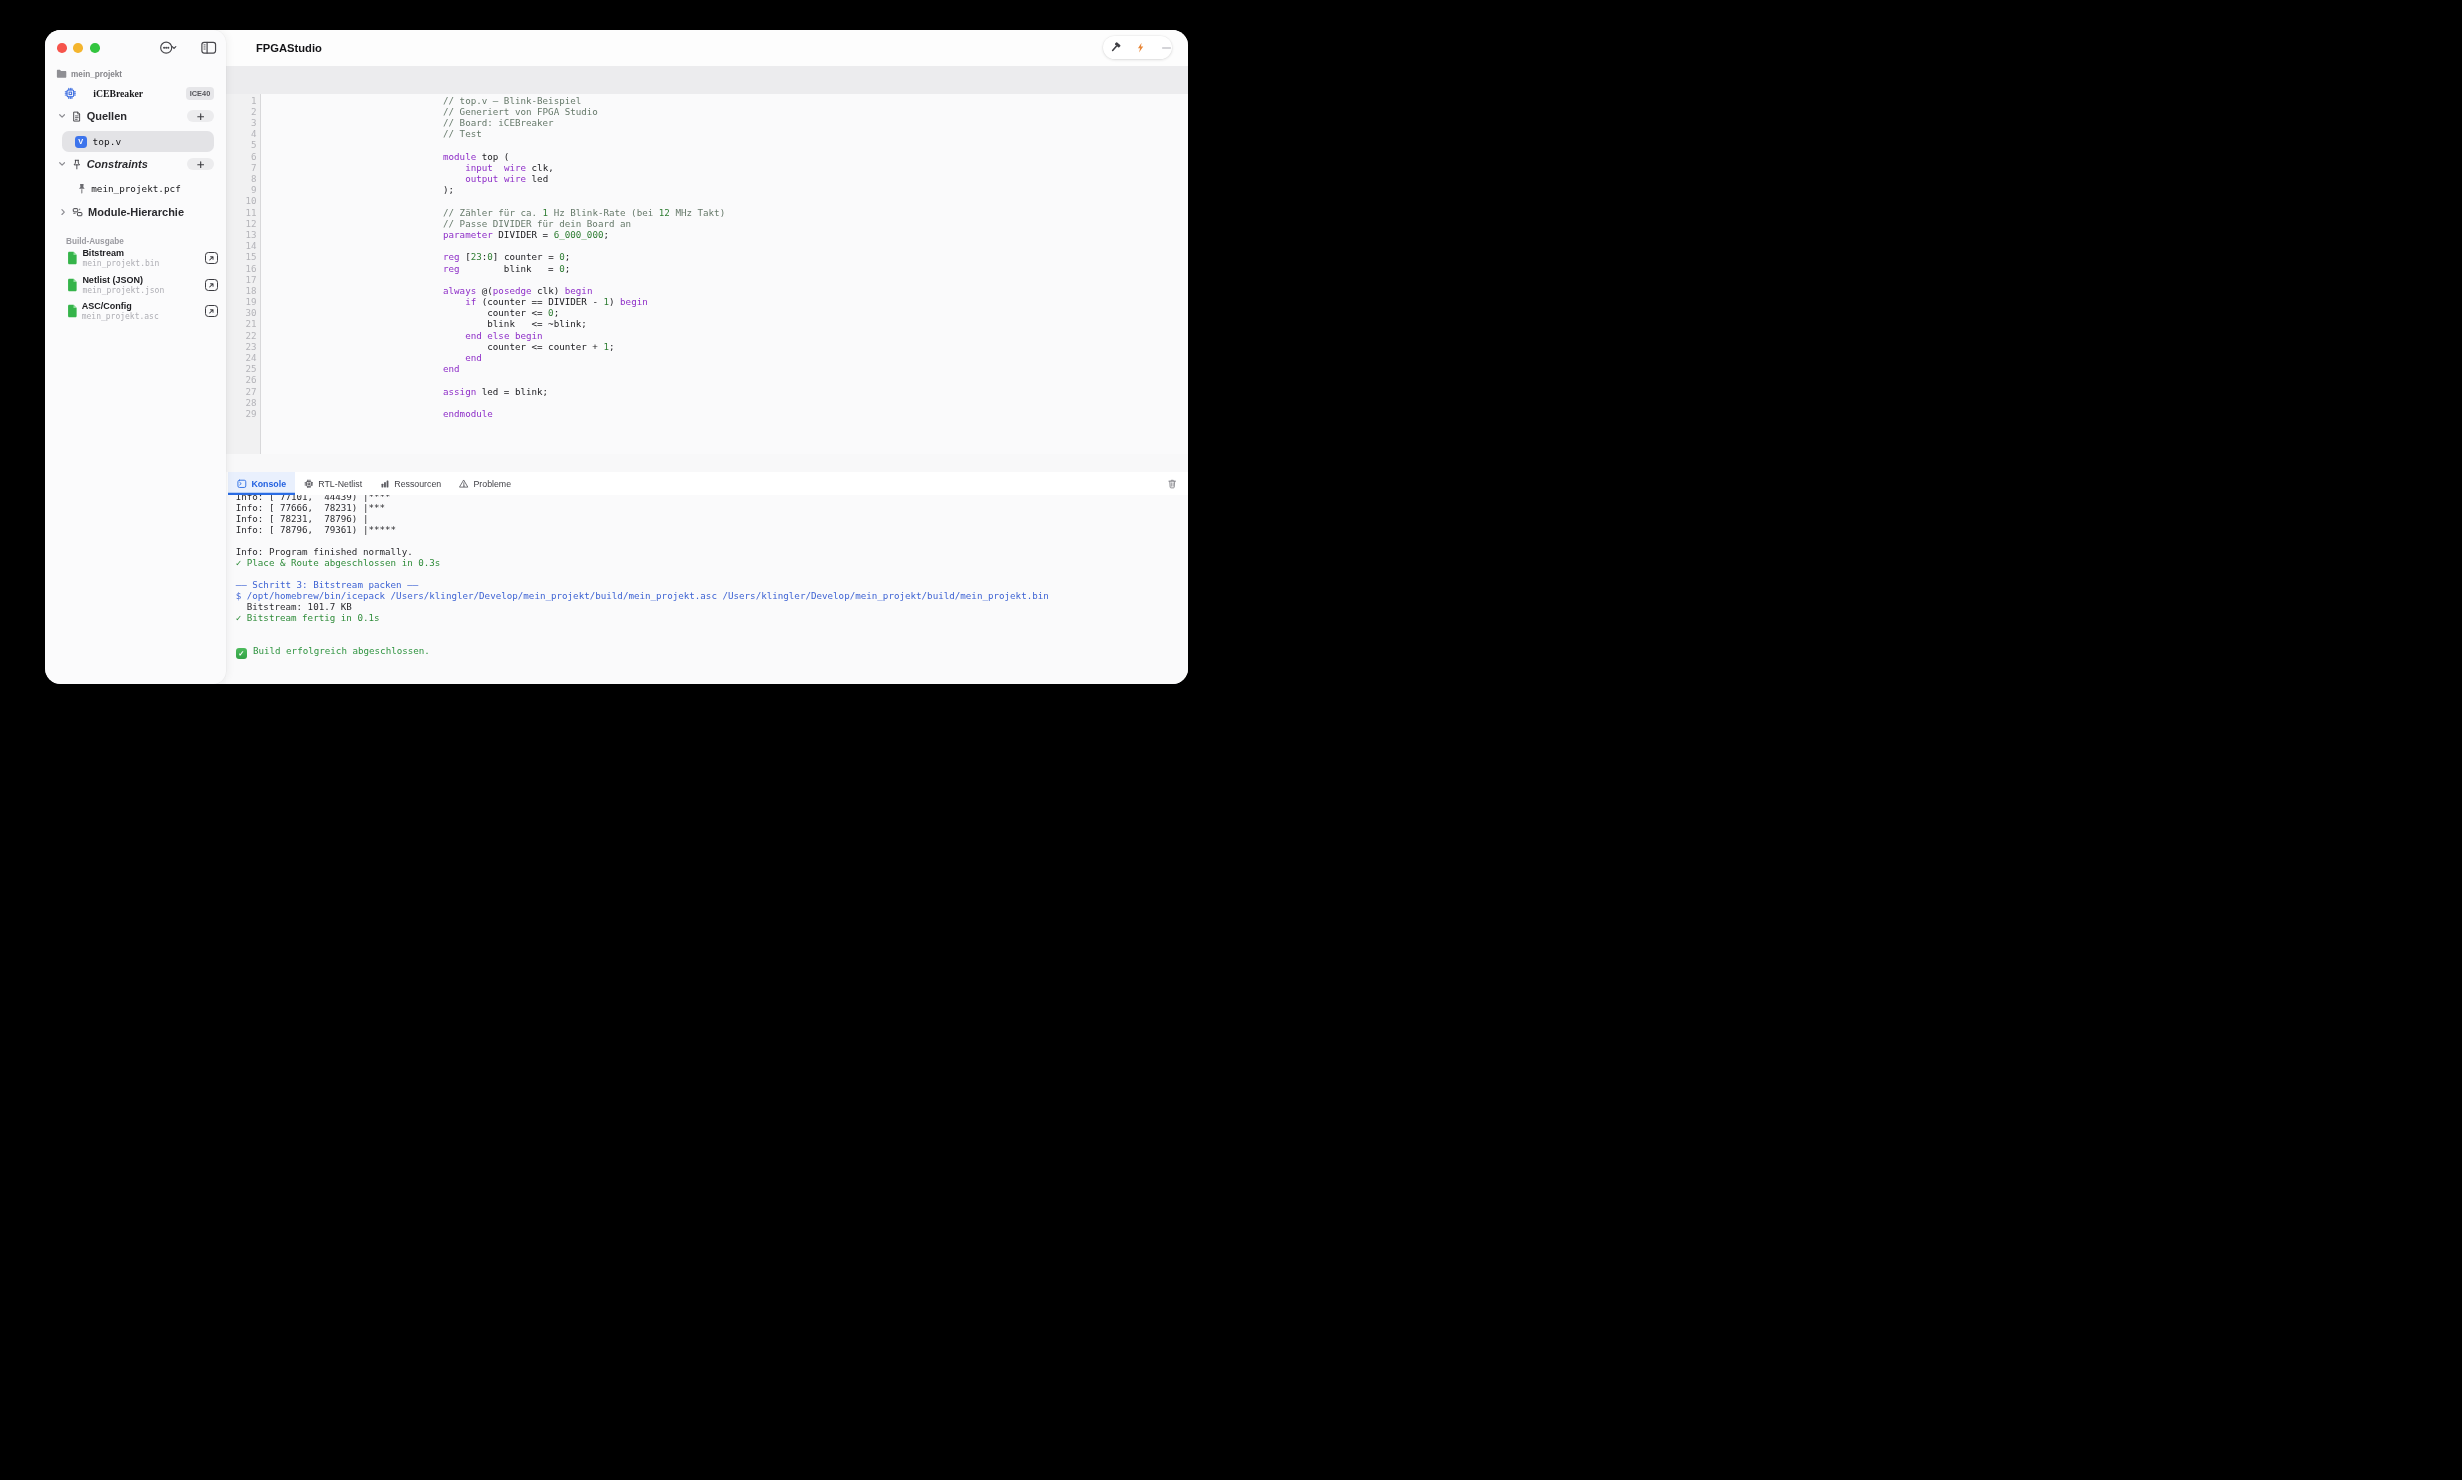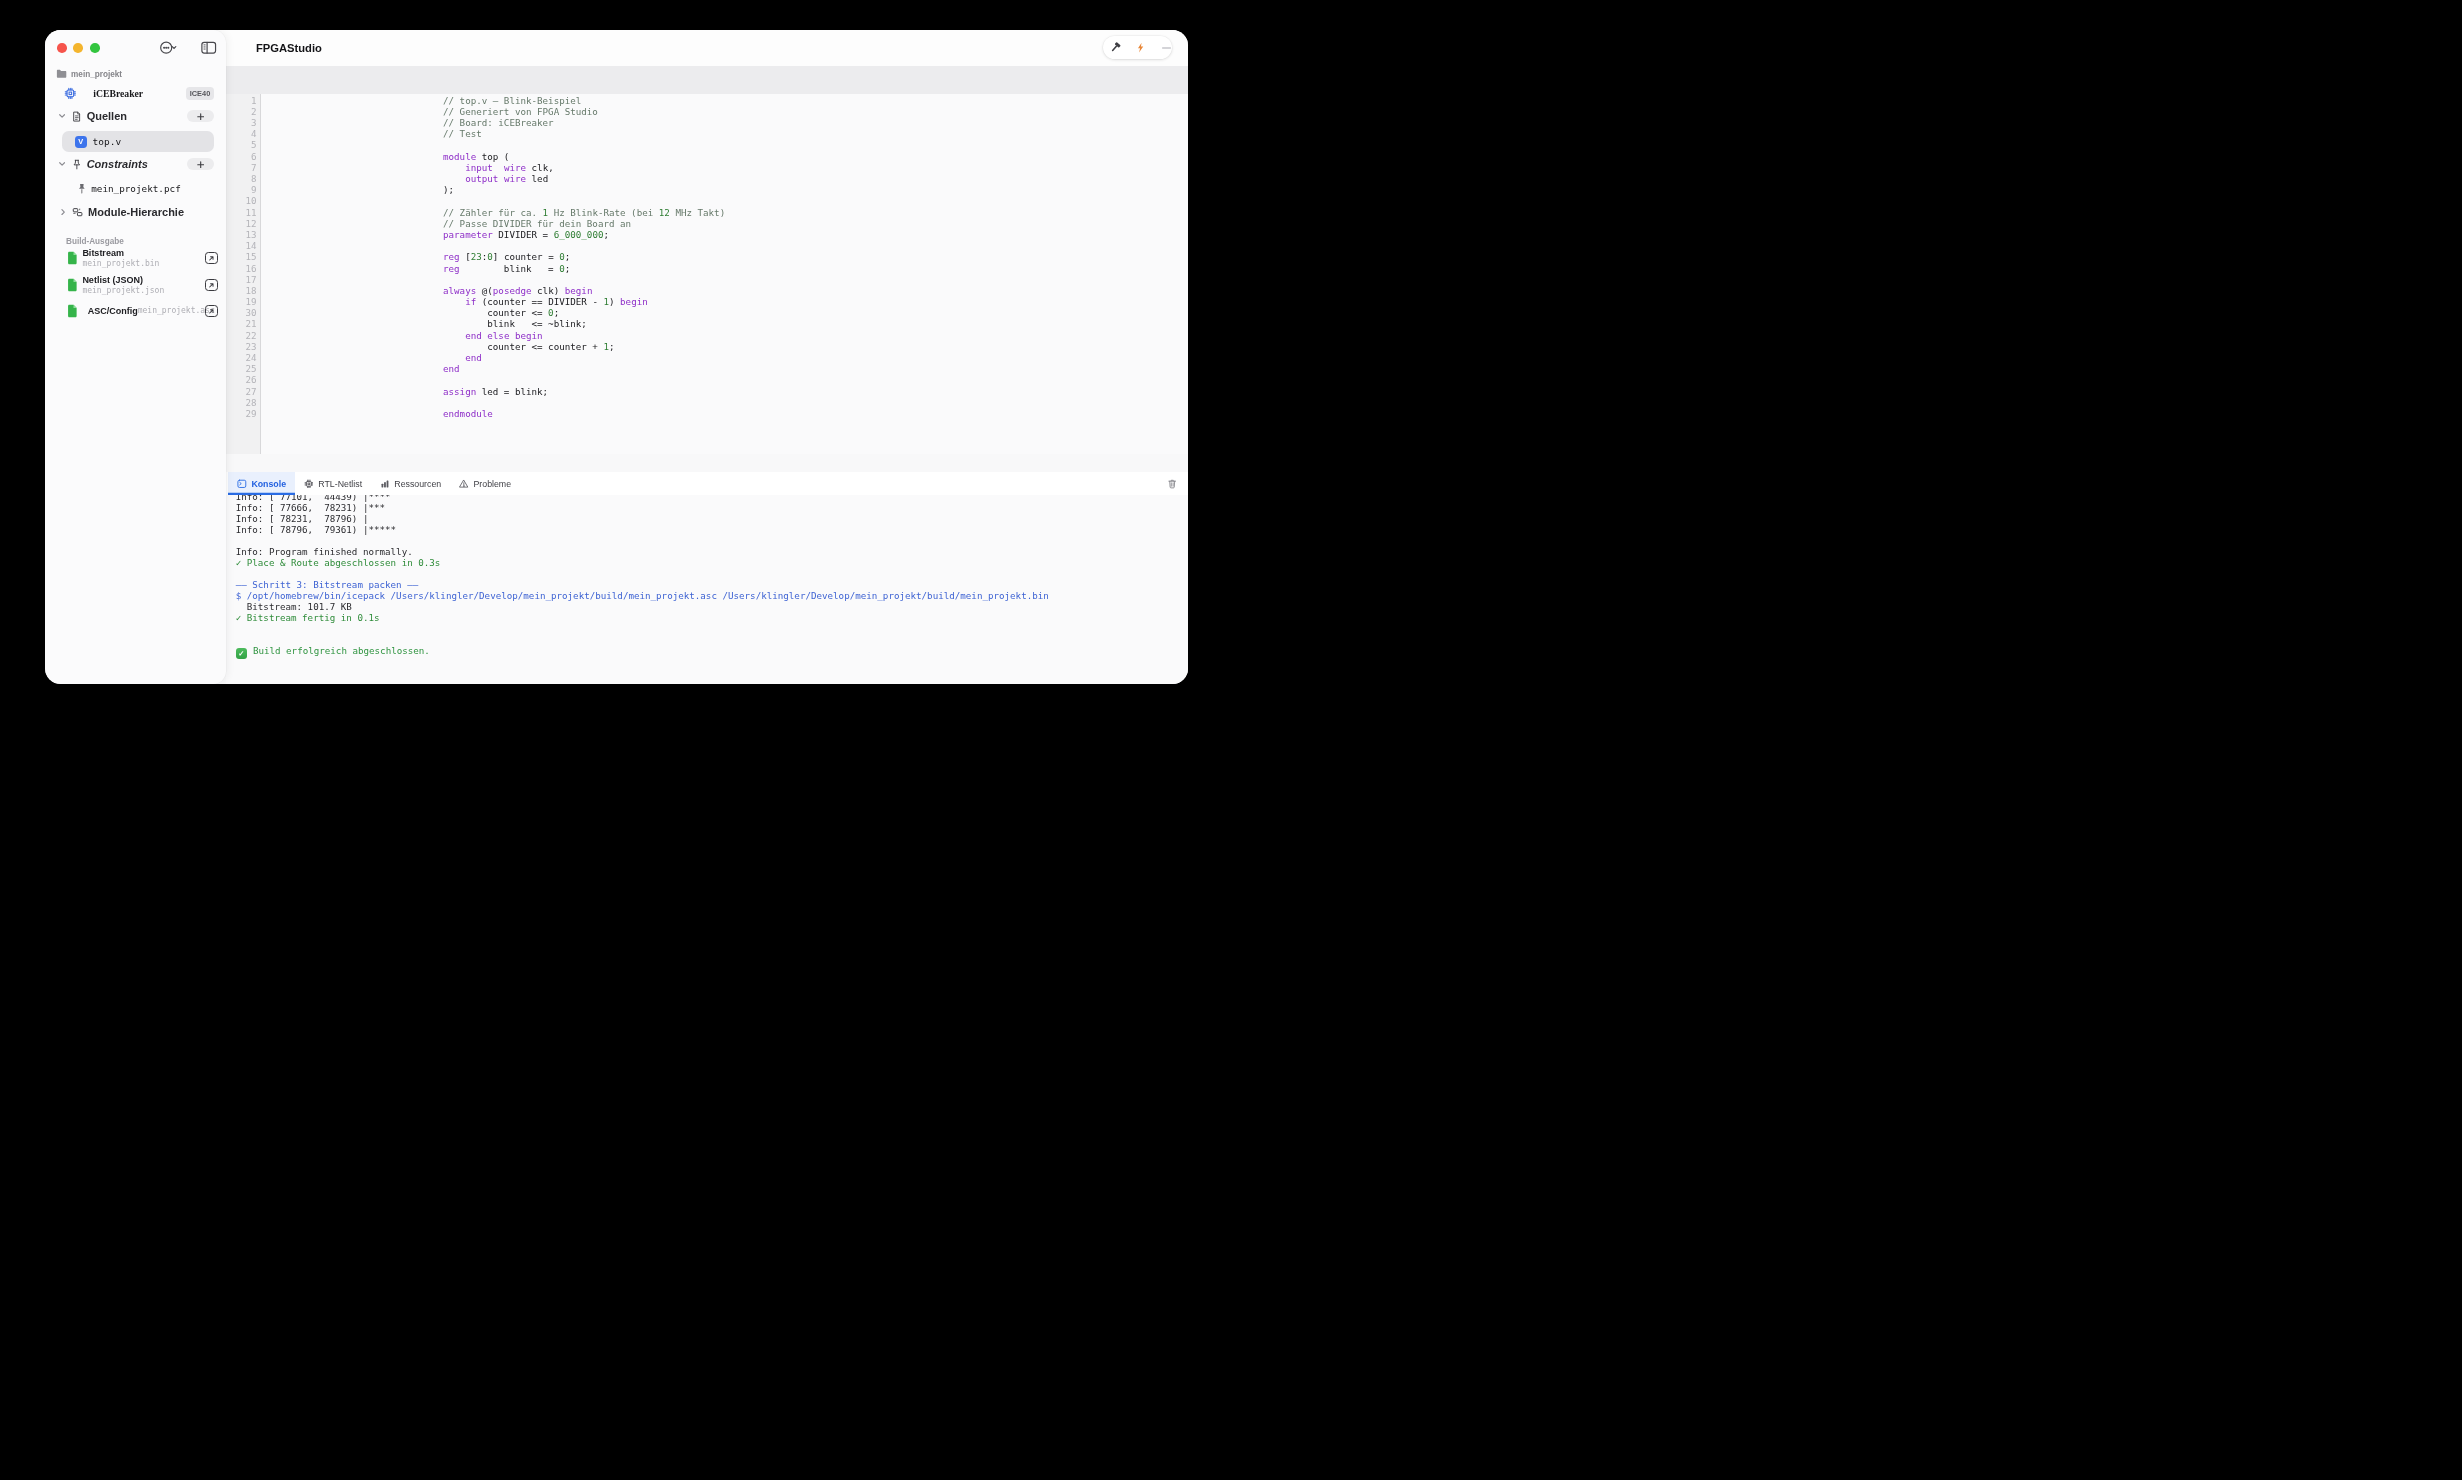--- a/index.html
+++ b/index.html
@@ -403,21 +403,21 @@
       </span>
     </div>
 
     <div class="srow" style="top:270px;height:22.3px;">
       <span class="icon" style="margin-left:21px;">
         <svg width="12.7" height="14" viewBox="0 0 16 18" fill="#35b44a">
           <path d="M2.5 2.6C2.5 1.7 3.2 1 4.1 1h5.4L13.5 5v10.4c0 .9-.7 1.6-1.6 1.6H4.1c-.9 0-1.6-.7-1.6-1.6z"></path>
           <path d="M9.5 1v4h4z" fill="#8fdd9c"></path>
         </svg>
       </span>
-      <span style="margin-left:9px;display:flex;flex-direction:row;">
+      <span style="margin-left:3px;display:flex;flex-direction:column;">
         <span class="build-title">ASC/Config</span>
         <span class="build-sub">mein_projekt.asc</span>
       </span>
       <span class="ext-btn">
         <svg width="6.7" height="6.7" viewBox="0 0 10 10" fill="none" stroke="currentColor" stroke-width="1.5" stroke-linecap="round" stroke-linejoin="round">
             <path d="M2.5 7.5 7.2 2.8M3.8 2.5h3.7v3.7"></path>
           </svg>
       </span>
     </div>
   </div>

